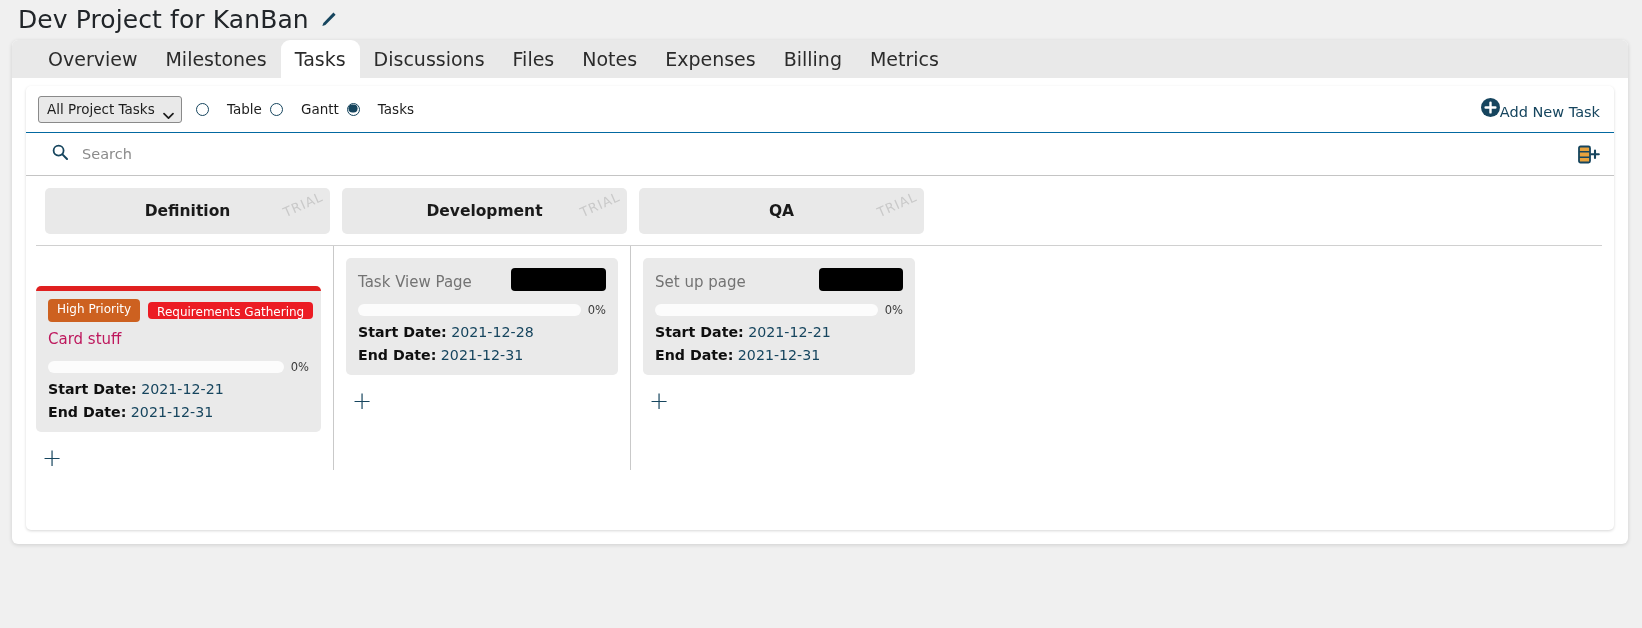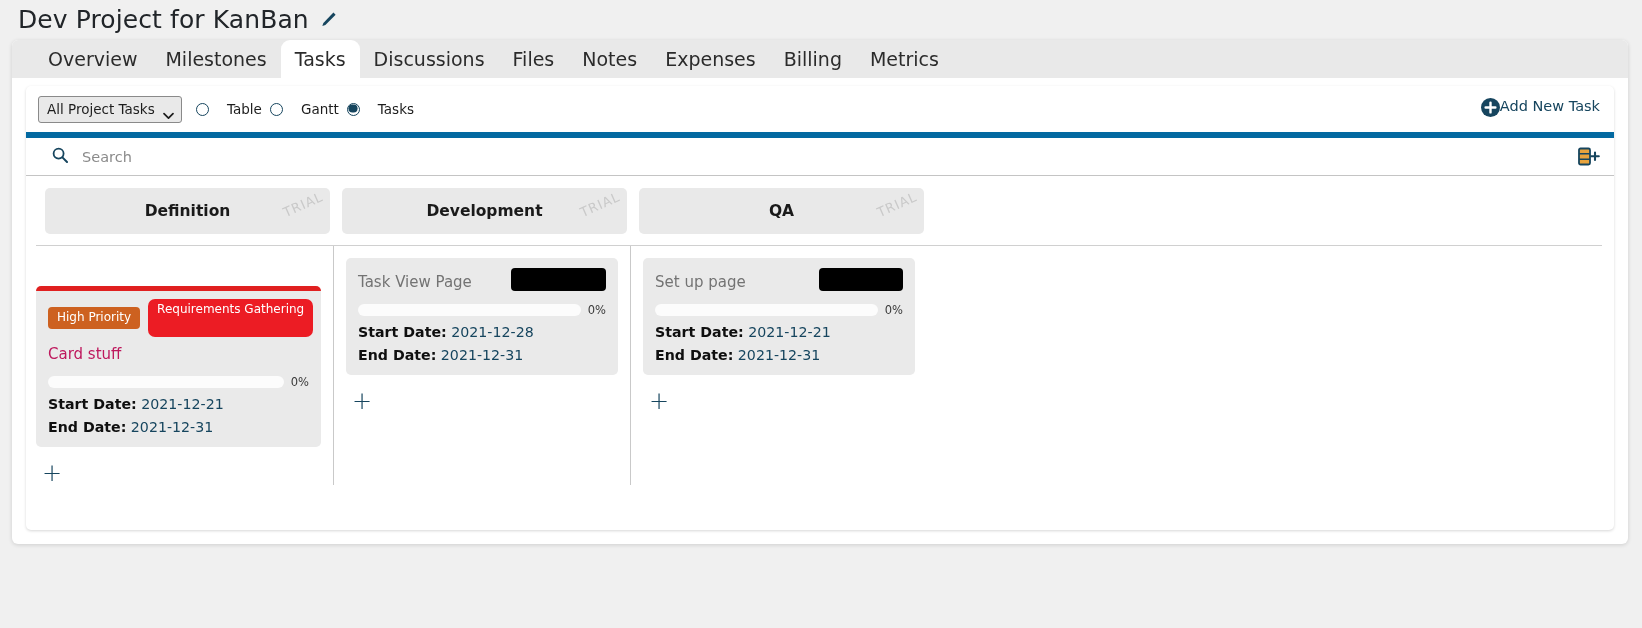--- a/index.html
+++ b/index.html
@@ -138,32 +138,32 @@
     position: absolute;
     left: 2px; top: 2px;
     width: 5.8px; height: 5.8px;
     border-radius: 50%;
     background: #16455e;
     box-shadow: 0 0 0 1.6px #16455e;
   }
   .add-new-task {
     margin-left: auto;
     display: flex;
-    align-items: flex-start;
+    align-items: flex-end;
     color: #16455e;
     font-size: 14.5px;
     cursor: pointer;
   }
 
   
   .search-row {
     display: flex;
     align-items: center;
     height: 44px;
-    border-top: 6px solid #0369a1;
+    border-top: 1px solid #0369a1;
     border-bottom: 1px solid #c4c4c4;
     padding: 0 14px 0 26px;
   }
   .search-input {
     border: none;
     outline: none;
     font-size: 14.5px;
     font-family: inherit;
     color: #212529;
     margin-left: 12px;
@@ -234,21 +234,21 @@
   .badge {
     display: inline-block;
     font-size: 11.5px;
     color: #ffffff;
     padding: 3px 8px 4px 8px;
     border-radius: 4px;
     white-space: nowrap;
     line-height: 1.15;
   }
   .badge-priority { background: #cd6120; font-size: 12px; padding: 4px 9px 5px 9px;}
-  .badge-stage { background: #ec1c24; font-size: 12px; padding: 4px 9px 20px 9px; border-radius: 7px;}
+  .badge-stage { background: #ec1c24; font-size: 12px; padding: 4px 9px 0 9px;}
   .badge-status {
     background: #000000;
     font-size: 12px;
     font-weight: 700;
     padding: 4px 9px 5px 9px;
     border-radius: 4px;
   }
   .card-title-row {
     display: flex;
     align-items: center;

